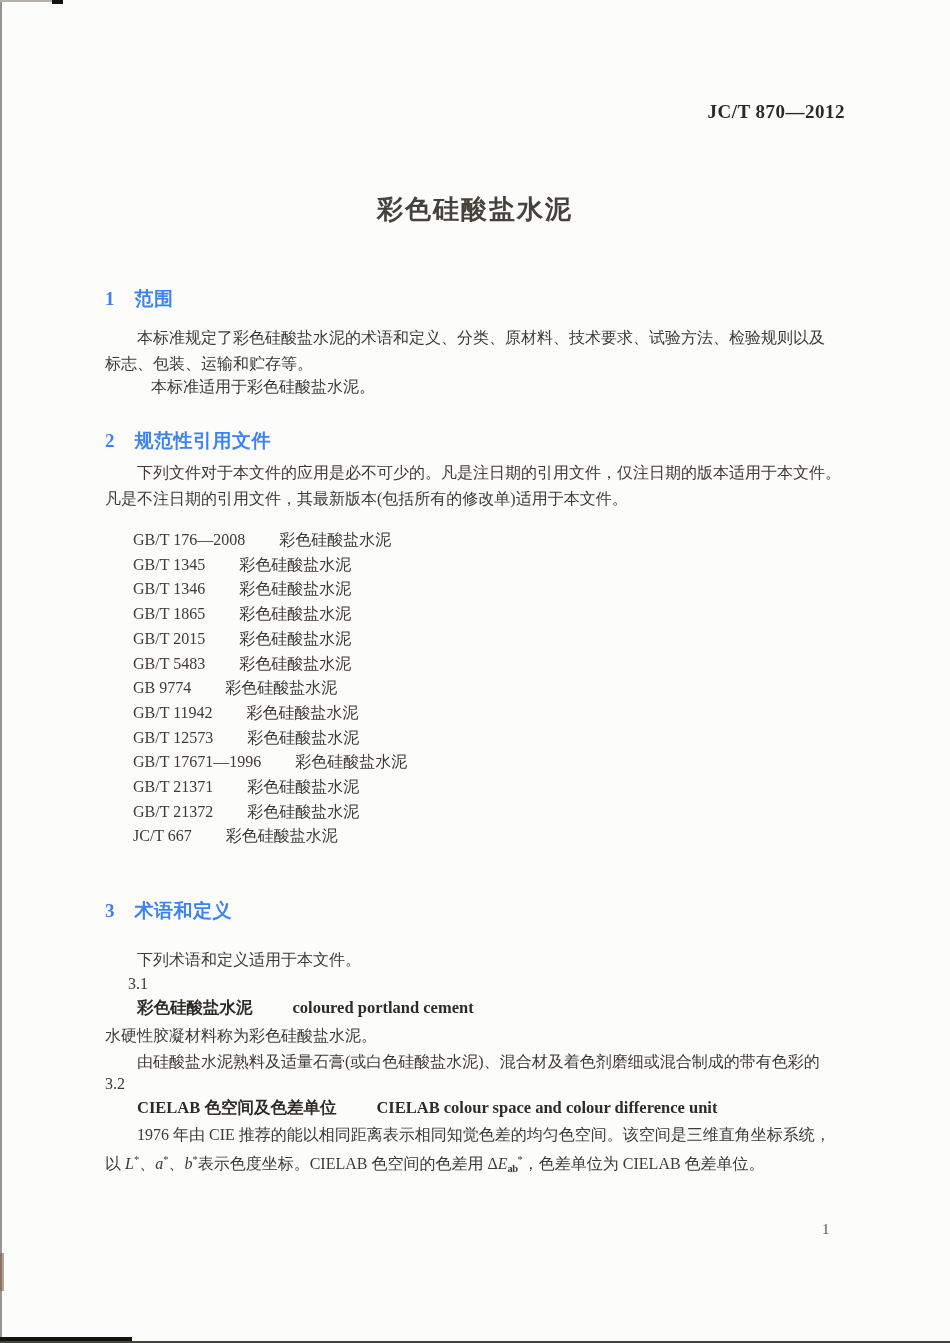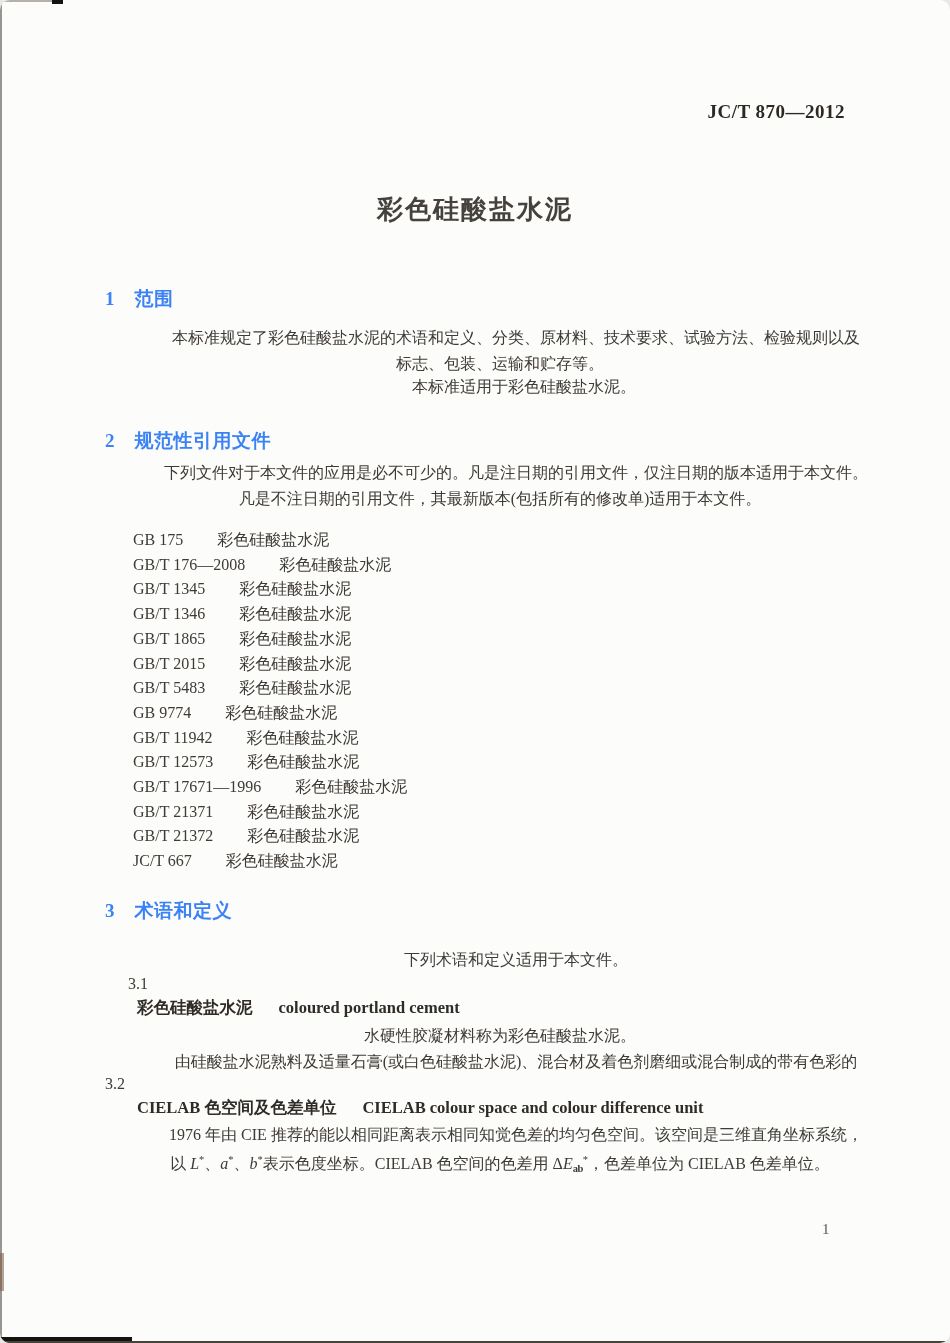--- a/index.html
+++ b/index.html
@@ -1,61 +1,61 @@
 <!DOCTYPE html>
 <html><head>
 <meta charset="utf-8">
 <style>
   html,body { margin:0; padding:0; background:#e8e8e6; }
   .page {
     position:relative; width:950px; height:1343px; margin:0 auto;
     background:#fcfcfa; overflow:hidden;
-    font-family:"Liberation Serif", serif; color:#3e3a35;border-radius:10px;
+    font-family:"Liberation Serif", serif; color:#3e3a35;
   }
   .abs { position:absolute; }
   
   .edge-left   { left:0; top:0; width:2px; height:1343px; background:rgba(70,64,58,.55); }
   .edge-topline{ left:0; top:0; width:52px; height:2px; background:#b5b0a9; }
   .edge-topdash{ left:52px; top:0; width:11px; height:4px; background:#15130f; }
   .edge-botbar { left:0; top:1337px; width:132px; height:6px; background:#15130f; }
   .edge-botline{ left:0; top:1341px; width:950px; height:2px; background:#46423c; }
   .edge-smudge { left:0; top:1253px; width:4px; height:38px; background:#7d5a40; opacity:.55; }
 
   .header-code {
     right:105px; top:101px; font-size:19px; font-weight:600;
     letter-spacing:.5px; color:#2c2823;
   }
   .doc-title {
     left:0; right:0; top:192px; margin:0; text-align:center;
     font-size:26px; font-weight:700; letter-spacing:2px; color:#45413c;
   }
   .heading { font-size:19px; font-weight:700; color:#3b82f6; letter-spacing:.5px; }
-  .para { width:790px; font-size:16px;text-align:center; }
+  .para { width:790px; font-size:16px; }
   .line { white-space:nowrap; }
 
   .s1-heading { left:105px; top:286px; }
   .s1-p1 { left:105px; top:325px; line-height:26px; }
-  .s1-p2 { left:113px; top:377px;font-family:Liberation Mono, monospace; }
+  .s1-p2 { left:119px; top:377px;font-family:Liberation Mono, monospace; }
   .s2-heading { left:105px; top:428px; }
   .s2-p1 { left:105px; top:460px; line-height:26px; }
 
   .refs { left:133px; top:528px; font-size:16px; line-height:24.7px; }
   .ref-title { margin-left:30px; }
 
   .s3-heading { left:105px; top:898px; }
   .s3-intro { left:105px; top:950px; }
   .term-num { font-size:16px; }
   .t31-num { left:105px; top:975px;margin-left:23px; }
   .term-line { font-size:16.5px; font-weight:700; color:#2f2b26; }
   .t31-term { left:137px; top:997px; }
   .t31-def { left:105px; top:1023px; line-height:25.5px; }
   .t32-num { left:105px; top:1075px; }
   .t32-term { left:137px; top:1097px; }
   .t32-def { left:105px; top:1123px; line-height:24.8px; }
-  .term-en { margin-left:26px; }
+  .term-en { margin-left:40px; }
 
   .seg-i { font-style:italic; }
   .seg-sup { font-size:10.5px; vertical-align:6px; }
   .seg-sub { font-size:10.5px; vertical-align:-3px; letter-spacing:-.5px;font-weight:bold; }
 
   .page-num { left:822px; top:1221px; font-size:15px; color:#5a564f; }
 </style>
 </head>
 <body>
 
@@ -81,24 +81,20 @@
   <div class="abs s1-p2 para line">　　本标准适用于彩色硅酸盐水泥。</div>
 
   <div class="abs s2-heading heading">2　规范性引用文件</div>
   <div class="abs s2-p1 para">
 
   <div class="line">　　下列文件对于本文件的应用是必不可少的。凡是注日期的引用文件，仅注日期的版本适用于本文件。</div>
       <div class="line">凡是不注日期的引用文件，其最新版本(包括所有的修改单)适用于本文件。</div>
     </div>
   <div class="abs refs">
 
-      <div class="line">
-        <span class="ref-code">GB 175</span>
-        <span class="ref-title">彩色硅酸盐水泥</span>
-      </div>
 
       <div class="line">
         <span class="ref-code">GB/T 176—2008</span>
         <span class="ref-title">彩色硅酸盐水泥</span>
       </div>
 
       <div class="line">
         <span class="ref-code">GB/T 1345</span>
         <span class="ref-title">彩色硅酸盐水泥</span>
       </div>

